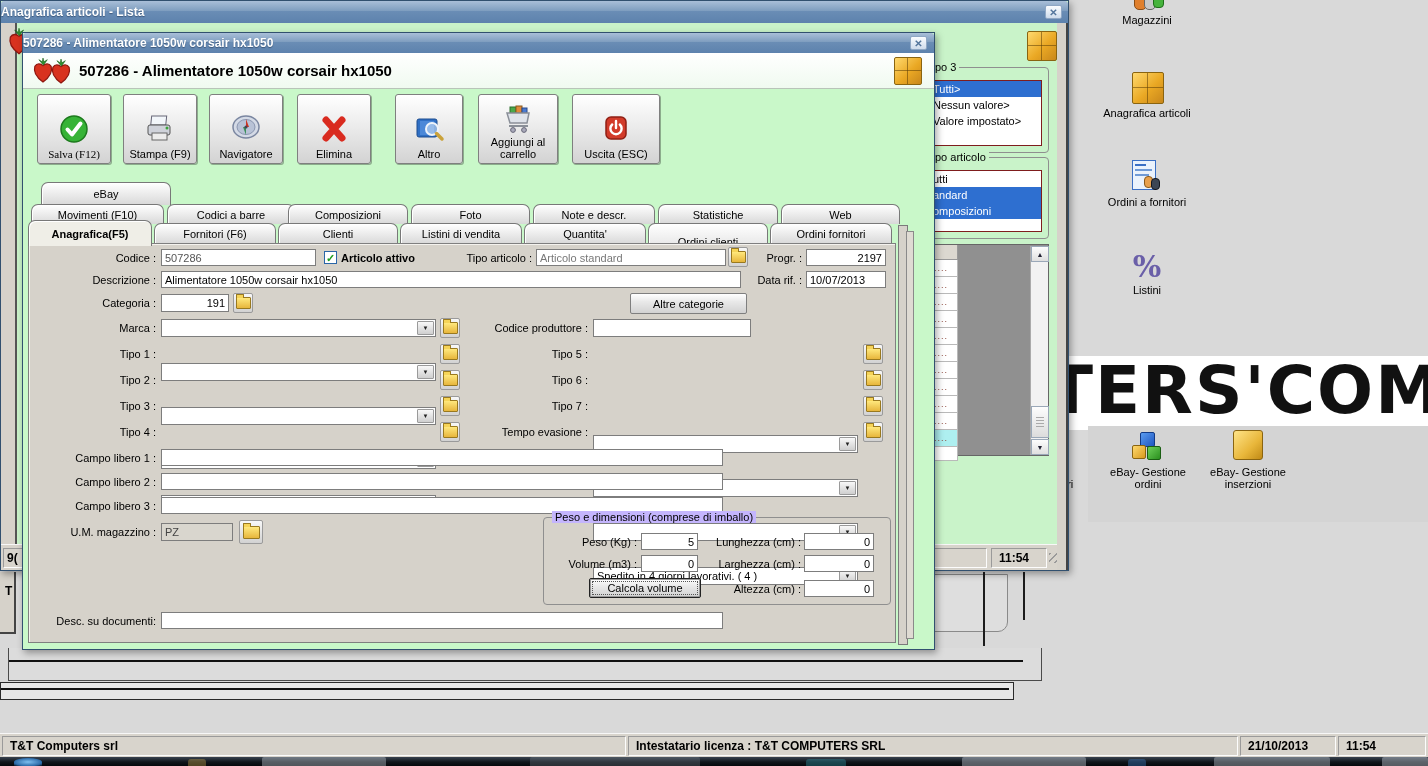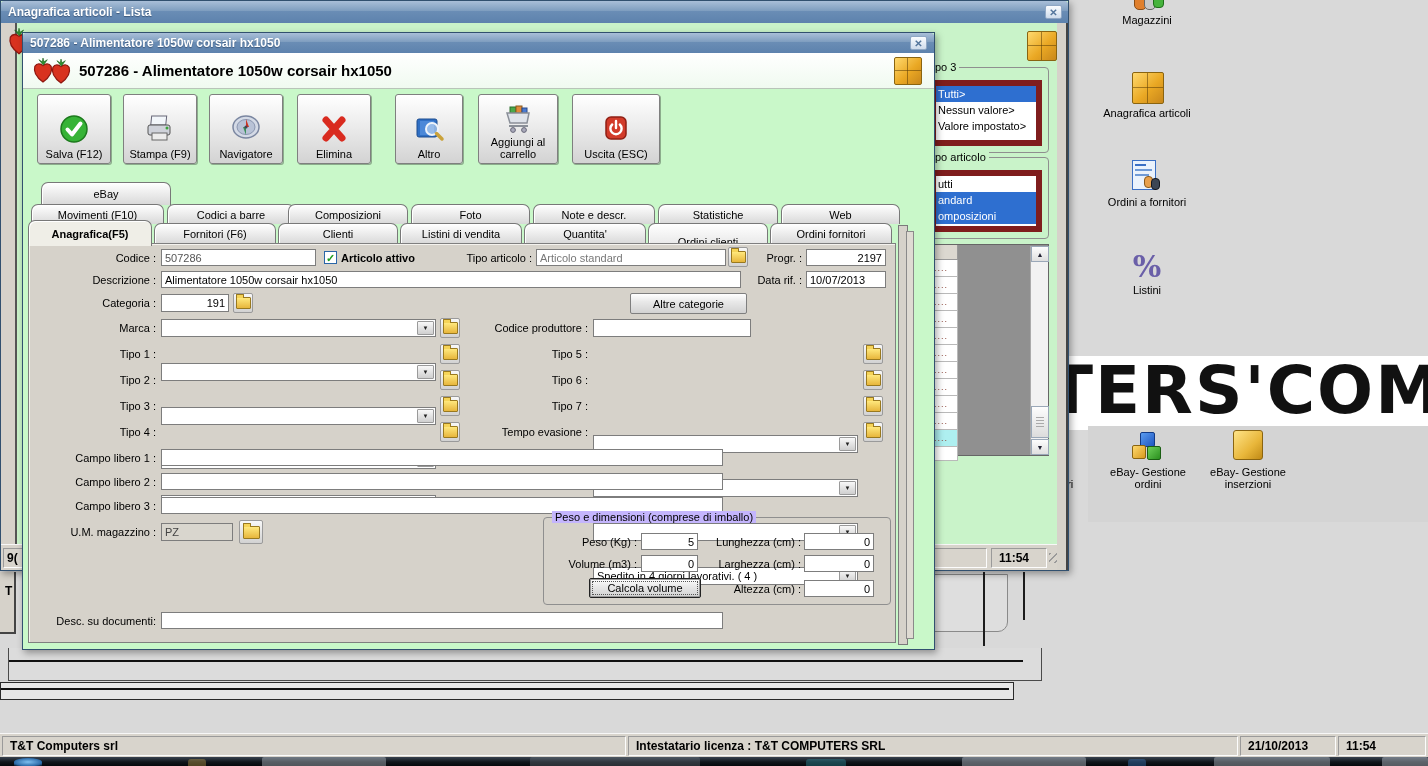--- a/index.html
+++ b/index.html
@@ -3,21 +3,21 @@
 <meta charset="utf-8">
 <style>
   html,body{margin:0;padding:0;}
   #screen{position:relative;width:1428px;height:766px;background:#d9d9d9;overflow:hidden;
           font-family:"Liberation Sans",sans-serif;color:#000;}
   .r{position:absolute;box-sizing:border-box;}
   
   .tbar{background:linear-gradient(180deg,#a9bfd8 0%,#7e9dbf 45%,#placeholder 46%,#5d82ad 100%);
         background:linear-gradient(180deg,#a9bfd8 0%,#7e9dbf 45%,#6a8db5 46%,#5d82ad 100%);
         color:#fff;font-weight:bold;font-size:12px;display:flex;align-items:center;
-        padding-left:7px;border-radius:3px 3px 0 0;text-shadow:0 1px 1px rgba(20,40,70,.5);}
+        border-radius:3px 3px 0 0;text-shadow:0 1px 1px rgba(20,40,70,.5);}
   .xbtn{background:linear-gradient(#fbfdff,#cfdcec);border:1px solid #8fa7c4;border-radius:2px;
         color:#53759c;font-size:10px;font-weight:bold;text-align:center;line-height:13px;cursor:default;}
   .win{border:1px solid #31506f;box-shadow:2px 3px 7px rgba(0,0,0,.35);}
   
   .lbl{font-size:11px;display:flex;align-items:center;justify-content:flex-end;white-space:nowrap;}
   .lbl.left{justify-content:flex-start;}
   .inp{background:#fff;border:1px solid #7d7d7d;font-size:11px;display:flex;align-items:center;
        padding:0 3px;white-space:nowrap;overflow:hidden;}
   .inp.gray{background:#d9d6ce;}
   .inp.dim{color:#787878;}
@@ -42,21 +42,21 @@
        border-radius:7px 7px 0 0;font-size:11px;display:flex;align-items:center;justify-content:center;
        box-shadow:inset 1px 1px 0 #fff;}
   .tab.active{background:#efeee7;font-weight:bold;z-index:6;}
   .tbtn{background:linear-gradient(#ffffff,#ececec 45%,#d3d3d3);border:1px solid #7f7f7f;border-radius:3px;
         box-shadow:1px 1px 0 rgba(0,0,0,.3);display:flex;flex-direction:column;align-items:center;
         justify-content:flex-end;padding-bottom:3px;font-size:11px;text-align:center;line-height:12px;}
   .tbtn svg{margin-bottom:2px;}
   
   .grp{border:1px solid #8f8f8f;border-radius:4px;}
   .glab{position:absolute;top:-7px;left:8px;font-size:11px;padding:0 3px;}
-  .list{background:#fff;border:6px solid #7f1d1d;font-size:11px;overflow:hidden;}
+  .list{background:#fff;border:1px solid #7f1d1d;font-size:11px;overflow:hidden;}
   .li{height:16px;display:flex;align-items:center;padding-left:2px;white-space:nowrap;}
   .li.sel{background:#2e6fd0;color:#fff;}
   
   .sbar{background:#d8d4cc;border-top:1px solid #f7f7f7;}
   .sp{border:1px solid;border-color:#9a9a9a #fcfcfc #fcfcfc #9a9a9a;font-size:12px;font-weight:bold;
       display:flex;align-items:center;padding:0 7px;white-space:nowrap;overflow:hidden;}
   
   .gcell{background:#fff;border-bottom:1px solid #b9b9b9;border-right:1px solid #b9b9b9;
          font-size:9px;color:#8a4438;letter-spacing:1px;display:flex;align-items:center;padding-left:2px;}
   .gcell.hl{background:#aeeff0;}
@@ -239,21 +239,21 @@
         <path d="M10 6.6 L6.6 2.4 L9.4 4.2 L10 1 L10.8 4.2 L13.6 2.4 L10.6 6.6 Z" fill="#2e8f2e" stroke="#1c601c" stroke-width="0.5"></path>
       </svg>
       <svg class="r" style="left:26px;top:4px;" width="24" height="28" viewBox="0 0 20 22">
         <path d="M10 21 C4.5 17 2 12 3.2 8 C5 5.2 8 5.4 10 7.4 C12 5.4 15 5.2 16.8 8 C18 12 15.5 17 10 21 Z" fill="#d8321f" stroke="#8f1710"></path>
         <path d="M10 6.6 L6.6 2.4 L9.4 4.2 L10 1 L10.8 4.2 L13.6 2.4 L10.6 6.6 Z" fill="#2e8f2e" stroke="#1c601c" stroke-width="0.5"></path>
       </svg>
       <span class="r" style="left:56px;top:9px;font-size:15px;font-weight:bold;">507286 - Alimentatore 1050w corsair hx1050</span>
       <div class="cube" style="position:absolute;left:871px;top:4px;width:26px;height:26px;"></div>
     </div>
 
-    <div class="r tbtn" style="left:14px;top:61px;width:74px;height:70px;">
+    <div class="r tbtn" style="left:14px;top:61px;width:74px;height:70px;font-family:Liberation Serif, serif;">
       <svg width="32" height="34" viewBox="0 0 32 32">
           <circle cx="16" cy="16" r="13" fill="#36b336" stroke="#1d7a1d" stroke-width="1.5"></circle>
           <path d="M9.5 16.5 L14 21.5 L22.5 10.5" stroke="#fff" stroke-width="4" fill="none" stroke-linecap="round" stroke-linejoin="round"></path>
         </svg>
       <span>Salva (F12)</span>
     </div>
     <div class="r tbtn" style="left:100px;top:61px;width:74px;height:70px;">
       <svg width="32" height="34" viewBox="0 0 32 32">
           <rect x="8" y="3" width="15" height="9" fill="#f2f6fa" stroke="#667" transform="skewX(-6)"></rect>
           <rect x="4" y="12" width="22" height="10" rx="2" fill="#cfd2da" stroke="#555"></rect>

